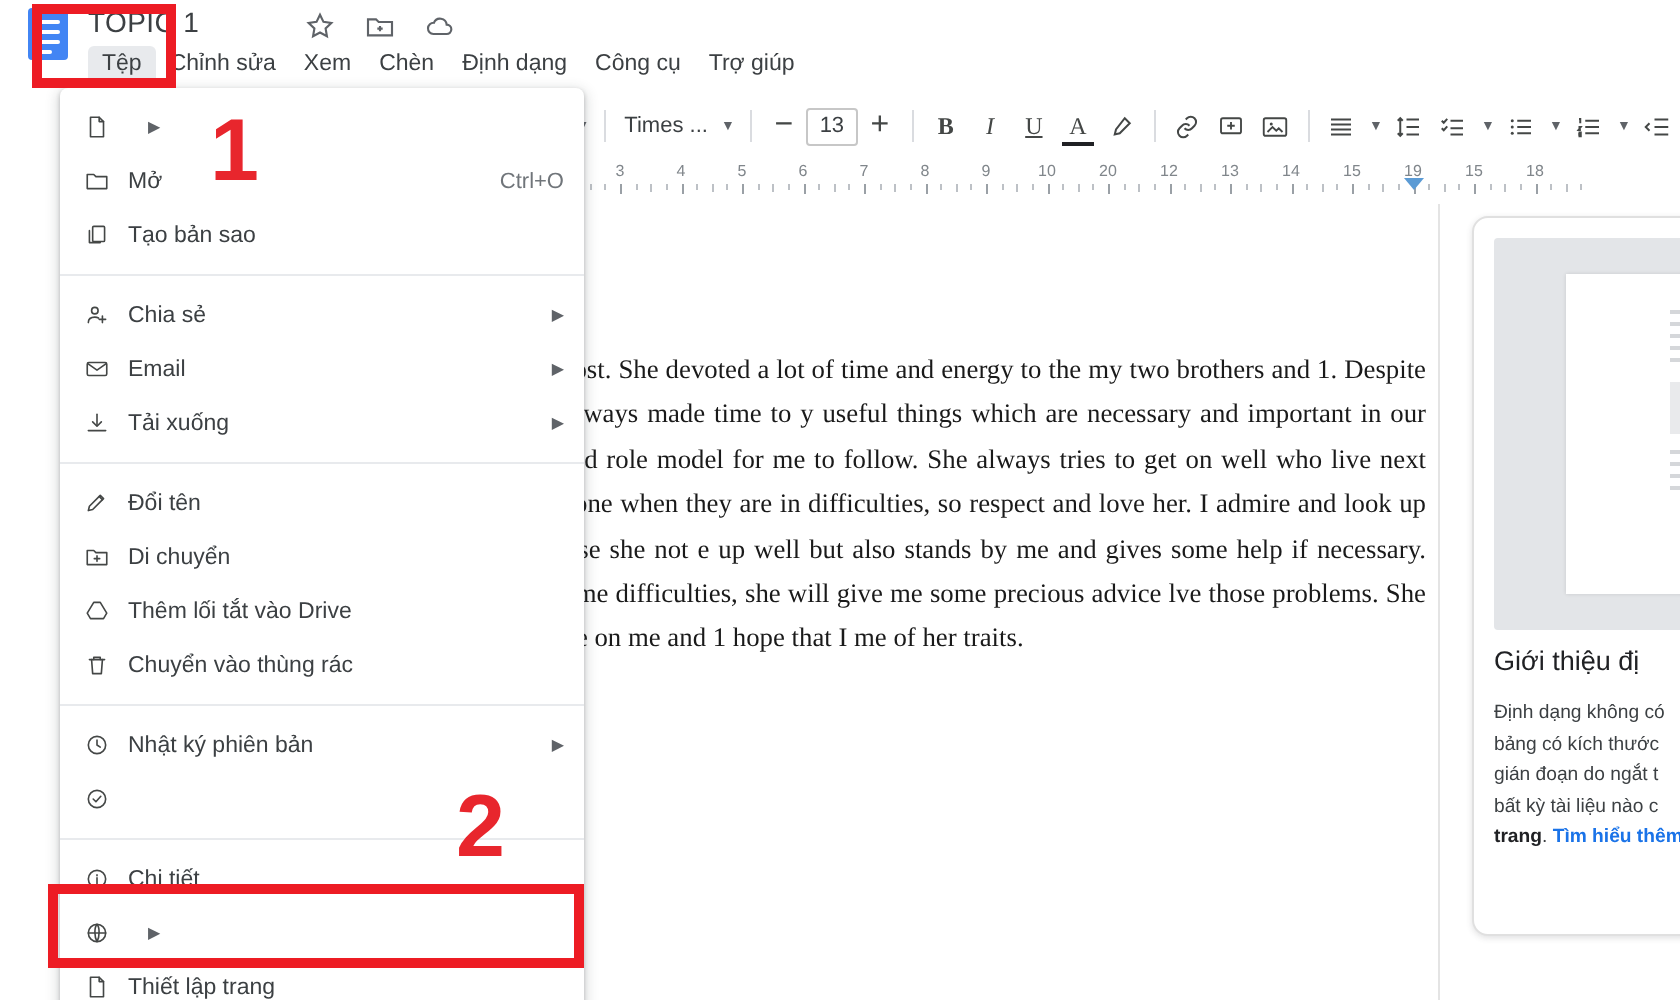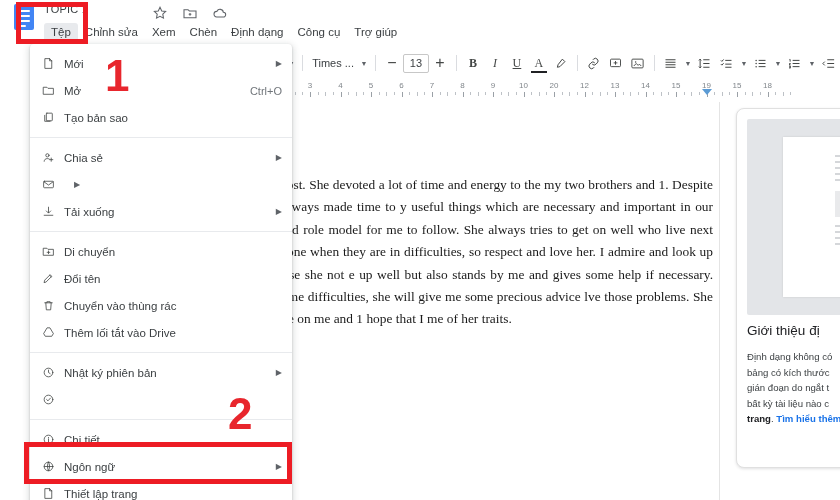--- a/index.html
+++ b/index.html
@@ -25,21 +25,21 @@
     background:#4285f4; border-radius:2px;
   }
   .docs-logo .ln { position:absolute; left:4px; width:12px; height:2px; background:#fff; border-radius:1px; }
   .docs-logo .ln:nth-child(1){ top:6px; }
   .docs-logo .ln:nth-child(2){ top:11px; }
   .docs-logo .ln:nth-child(3){ top:16px; }
   .docs-logo .ln:nth-child(4){ top:21px; width:8px; }
 
   .doc-title {
     position:absolute; left:44px; top:3px;
-    font-size:11px; color:#3c4043; letter-spacing:.2px;
+    font-size:14px; color:#3c4043; letter-spacing:.2px;
     white-space:nowrap;
   }
   .title-icons { position:absolute; left:152px; top:5px; display:flex; gap:14px; color:#5f6368; }
   .title-icons .ic { width:16px; height:16px; display:block; }
 
   .menubar {
     position:absolute; left:44px; top:22px; height:20px;
     display:flex; align-items:center; gap:0px;
     font-size:11.5px; color:#3c4043;
   }
@@ -469,21 +469,20 @@
   </div>
 
   <div class="menu" id="file-menu">
       <div class="mrow">
         <span class="mic">
           <svg viewBox="0 0 24 24" width="13" height="13" fill="none" stroke="#444746" stroke-width="1.5" stroke-linecap="round" stroke-linejoin="round">
             <path d="M6 3h8l4 4v14H6z"></path>
             <path d="M14 3v4h4"></path>
           </svg>
         </span>
-        <span class="mlabel">Mới</span>
         <span class="marrow">▶</span>
       </div>
       <div class="mrow">
         <span class="mic">
           <svg viewBox="0 0 24 24" width="13" height="13" fill="none" stroke="#444746" stroke-width="1.5" stroke-linecap="round" stroke-linejoin="round">
             <path d="M3 6h6l2 2h10v11H3z"></path>
           </svg>
         </span>
         <span class="mlabel">Mở</span>
         <span class="maccel">Ctrl+O</span>
@@ -509,70 +508,71 @@
         <span class="mlabel">Chia sẻ</span>
         <span class="marrow">▶</span>
       </div>
       <div class="mrow">
         <span class="mic">
           <svg viewBox="0 0 24 24" width="13" height="13" fill="none" stroke="#444746" stroke-width="1.5" stroke-linecap="round" stroke-linejoin="round">
             <rect x="3" y="6" width="18" height="12" rx="1.5"></rect>
             <path d="M3.5 7l8.5 6 8.5-6"></path>
           </svg>
         </span>
+        <span class="mlabel">Email</span>
         <span class="marrow">▶</span>
       </div>
       <div class="mrow">
         <span class="mic">
           <svg viewBox="0 0 24 24" width="13" height="13" fill="none" stroke="#444746" stroke-width="1.5" stroke-linecap="round" stroke-linejoin="round">
             <path d="M12 4v10"></path>
             <path d="M8 11l4 4 4-4"></path>
             <path d="M4 19h16"></path>
           </svg>
         </span>
         <span class="mlabel">Tải xuống</span>
         <span class="marrow">▶</span>
       </div>
       <div class="mdiv"></div>
       <div class="mrow">
         <span class="mic">
           <svg viewBox="0 0 24 24" width="13" height="13" fill="none" stroke="#444746" stroke-width="1.5" stroke-linecap="round" stroke-linejoin="round">
+            <path d="M4 19l1-4 10-10 3 3-10 10z"></path>
+            <path d="M14 6l3 3"></path>
+          </svg>
+        </span>
+        <span class="mlabel">Đổi tên</span>
+      </div>
+      <div class="mrow">
+        <span class="mic">
+          <svg viewBox="0 0 24 24" width="13" height="13" fill="none" stroke="#444746" stroke-width="1.5" stroke-linecap="round" stroke-linejoin="round">
             <path d="M3 6h6l2 2h10v11H3z"></path>
             <path d="M12 11v5M9.5 13.5h5"></path>
           </svg>
         </span>
         <span class="mlabel">Di chuyển</span>
       </div>
       <div class="mrow">
         <span class="mic">
           <svg viewBox="0 0 24 24" width="13" height="13" fill="none" stroke="#444746" stroke-width="1.5" stroke-linecap="round" stroke-linejoin="round">
-            <path d="M4 19l1-4 10-10 3 3-10 10z"></path>
-            <path d="M14 6l3 3"></path>
-          </svg>
-        </span>
-        <span class="mlabel">Đổi tên</span>
+            <path d="M9 4l-6 10 3 5h12l3-5-6-10z"></path>
+          </svg>
+        </span>
+        <span class="mlabel">Thêm lối tắt vào Drive</span>
       </div>
       <div class="mrow">
         <span class="mic">
           <svg viewBox="0 0 24 24" width="13" height="13" fill="none" stroke="#444746" stroke-width="1.5" stroke-linecap="round" stroke-linejoin="round">
             <path d="M5 7h14"></path>
             <path d="M9 7V5h6v2"></path>
             <path d="M7 7l1 13h8l1-13"></path>
           </svg>
         </span>
         <span class="mlabel">Chuyển vào thùng rác</span>
       </div>
-      <div class="mrow">
-        <span class="mic">
-          <svg viewBox="0 0 24 24" width="13" height="13" fill="none" stroke="#444746" stroke-width="1.5" stroke-linecap="round" stroke-linejoin="round">
-            <path d="M9 4l-6 10 3 5h12l3-5-6-10z"></path>
-          </svg>
-        </span>
-        <span class="mlabel">Thêm lối tắt vào Drive</span>
-      </div>
       <div class="mdiv"></div>
       <div class="mrow">
         <span class="mic">
           <svg viewBox="0 0 24 24" width="13" height="13" fill="none" stroke="#444746" stroke-width="1.5" stroke-linecap="round" stroke-linejoin="round">
             <circle cx="12" cy="12" r="8"></circle>
             <path d="M12 7.5V12l3 2"></path>
           </svg>
         </span>
         <span class="mlabel">Nhật ký phiên bản</span>
         <span class="marrow">▶</span>
@@ -597,21 +597,20 @@
         <span class="mlabel">Chi tiết</span>
       </div>
       <div class="mrow">
         <span class="mic">
           <svg viewBox="0 0 24 24" width="13" height="13" fill="none" stroke="#444746" stroke-width="1.5" stroke-linecap="round" stroke-linejoin="round">
             <circle cx="12" cy="12" r="8"></circle>
             <path d="M4 12h16"></path>
             <path d="M12 4c2.6 2.6 2.6 11.4 0 16-2.6-4.6-2.6-13.4 0-16z"></path>
           </svg>
         </span>
-        <span class="mlabel">Ngôn ngữ</span>
         <span class="marrow">▶</span>
       </div>
       <div class="mrow">
         <span class="mic">
           <svg viewBox="0 0 24 24" width="13" height="13" fill="none" stroke="#444746" stroke-width="1.5" stroke-linecap="round" stroke-linejoin="round">
             <path d="M6 3h8l4 4v14H6z"></path>
             <path d="M14 3v4h4"></path>
           </svg>
         </span>
         <span class="mlabel">Thiết lập trang</span>

